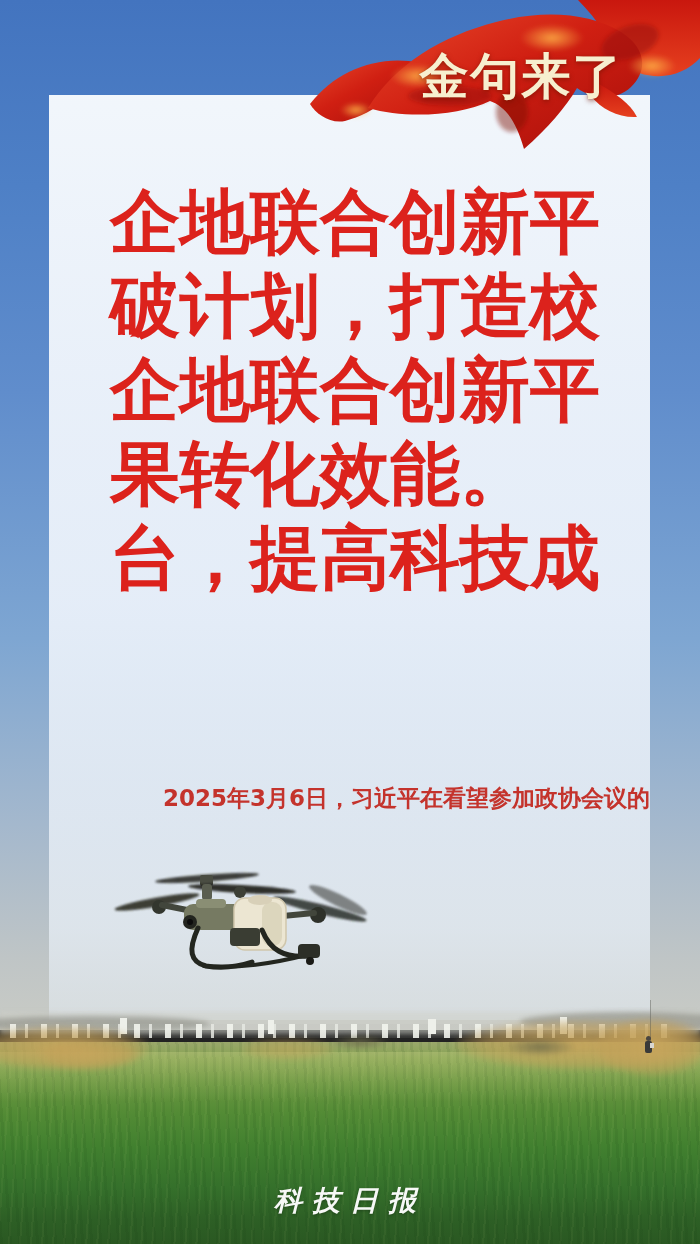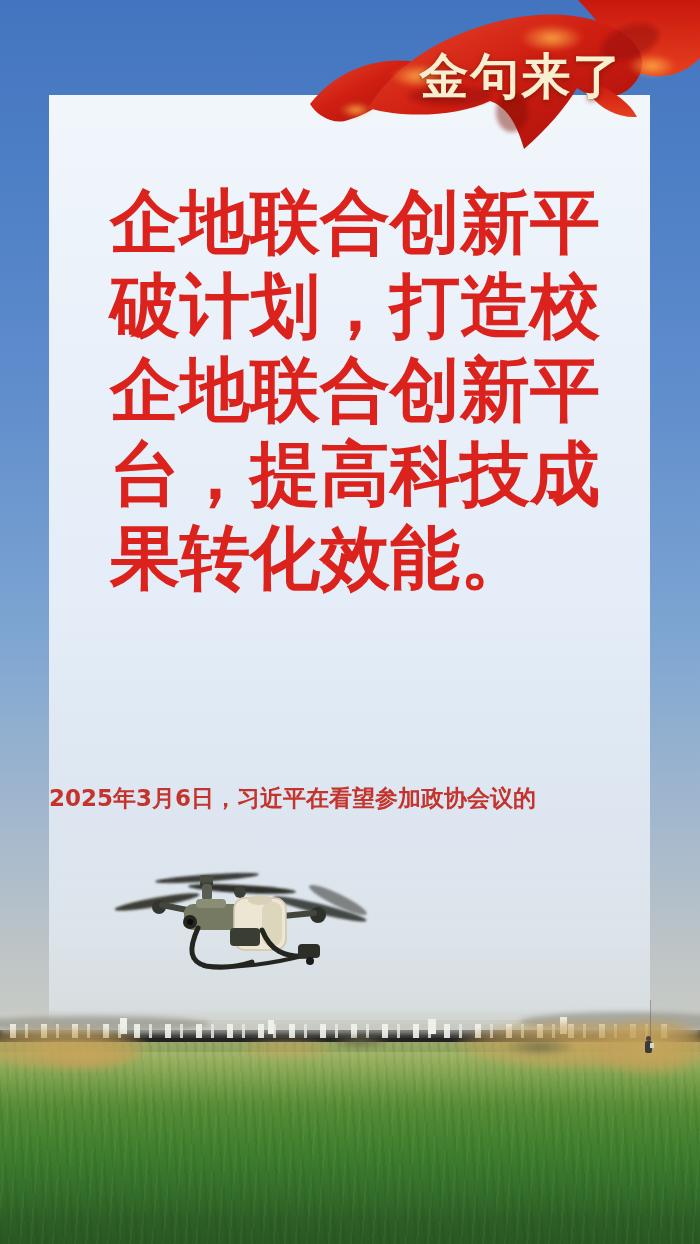--- a/index.html
+++ b/index.html
@@ -26,21 +26,21 @@
          font-size:49px;font-weight:bold;letter-spacing:2px;text-align:center;
          color:#f7efcf;text-shadow:0 2px 5px rgba(110,20,0,.55),0 0 2px rgba(150,40,0,.4);}
 
   
   .quote{position:absolute;left:110px;top:180px;width:500px;z-index:3;
          font-size:70px;line-height:84px;font-weight:900;color:#dc221c;
          letter-spacing:0;white-space:nowrap;}
 
   
   .attr{position:absolute;left:49px;top:781px;width:601px;z-index:3;
-        text-align:left;font-size:23px;line-height:34px;font-weight:700;color:#c4332c;}
+        text-align:right;font-size:23px;line-height:34px;font-weight:700;color:#c4332c;}
 
   
   .field{position:absolute;left:0;top:1012px;width:700px;height:232px;z-index:4;}
   .haze{position:absolute;left:0;top:0;width:700px;height:22px;
         background:rgba(206,208,200,.55);filter:blur(2px);}
   .hill{position:absolute;background:rgba(152,154,146,.75);filter:blur(2.5px);border-radius:50%;}
   .hill.left{left:-30px;top:4px;width:240px;height:16px;}
   .hill.right{left:520px;top:0px;width:220px;height:20px;}
   .skyline{position:absolute;left:10px;top:12px;width:660px;height:14px;opacity:.95;filter:blur(.6px);
         background:repeating-linear-gradient(90deg,
@@ -152,22 +152,22 @@
     <ellipse cx="352" cy="66" rx="24" ry="12" fill="url(#rhl)" filter="url(#soft)"></ellipse>
     <ellipse cx="56" cy="110" rx="16" ry="8" fill="url(#rhl)" filter="url(#soft)"></ellipse>
   </svg>
 
   <div class="title">金句来了</div>
 
   <div class="quote">
     <div>企地联合创新平</div>
     <div>破计划，打造校</div>
     <div>企地联合创新平</div>
+    <div>果转化效能。</div>
     <div>台，提高科技成</div>
-    <div>果转化效能。</div>
   </div>
 
   <div class="attr">
     <div>2025年3月6日，习近平在看望参加政协会议的</div>
   </div>
 
   <svg class="drone" viewBox="0 0 266 134">
     <defs>
       <filter id="pblur" x="-30%" y="-60%" width="160%" height="220%">
         <feGaussianBlur stdDeviation="1.1"></feGaussianBlur>
@@ -206,14 +206,15 @@
     <ellipse cx="148" cy="38" rx="12" ry="5" fill="#d8d0b8"></ellipse>
     <rect x="118" y="66" width="30" height="18" rx="4" fill="#3a3d33"></rect>
 
     <path d="M86,66 C76,88 78,100 94,104 C112,107 128,104 140,100" fill="none" stroke="#23261f" stroke-width="5" stroke-linecap="round"></path>
     <path d="M150,68 C158,88 172,96 196,94" fill="none" stroke="#23261f" stroke-width="5" stroke-linecap="round"></path>
     <path d="M92,104 C128,107 168,100 198,92" fill="none" stroke="#23261f" stroke-width="4" stroke-linecap="round"></path>
     <rect x="186" y="82" width="22" height="14" rx="4" fill="#2c2e27"></rect>
     <circle cx="198" cy="99" r="4" fill="#1a1a16"></circle>
   </svg>
 
+  <div class="watermark">科技日报</div>
 
 </div>
 
 </body></html>

